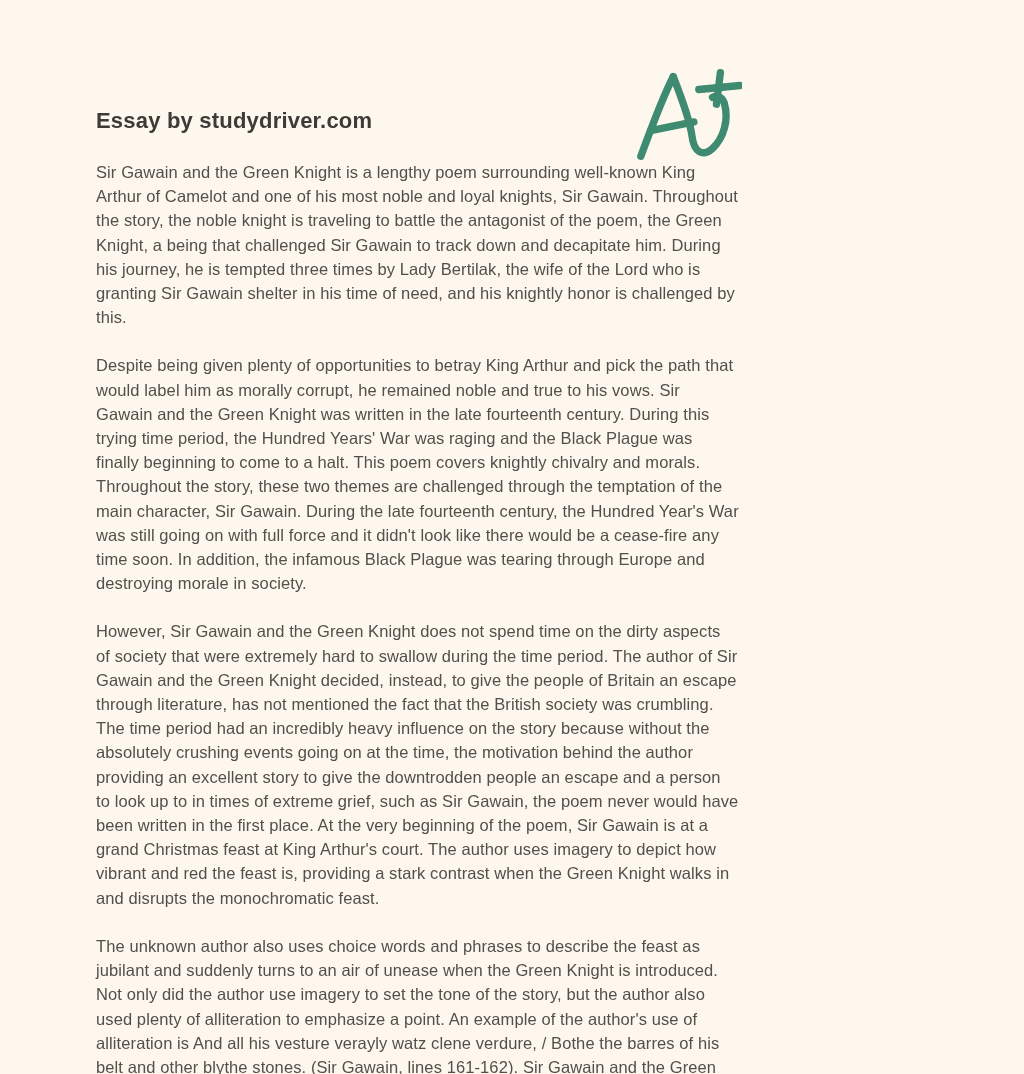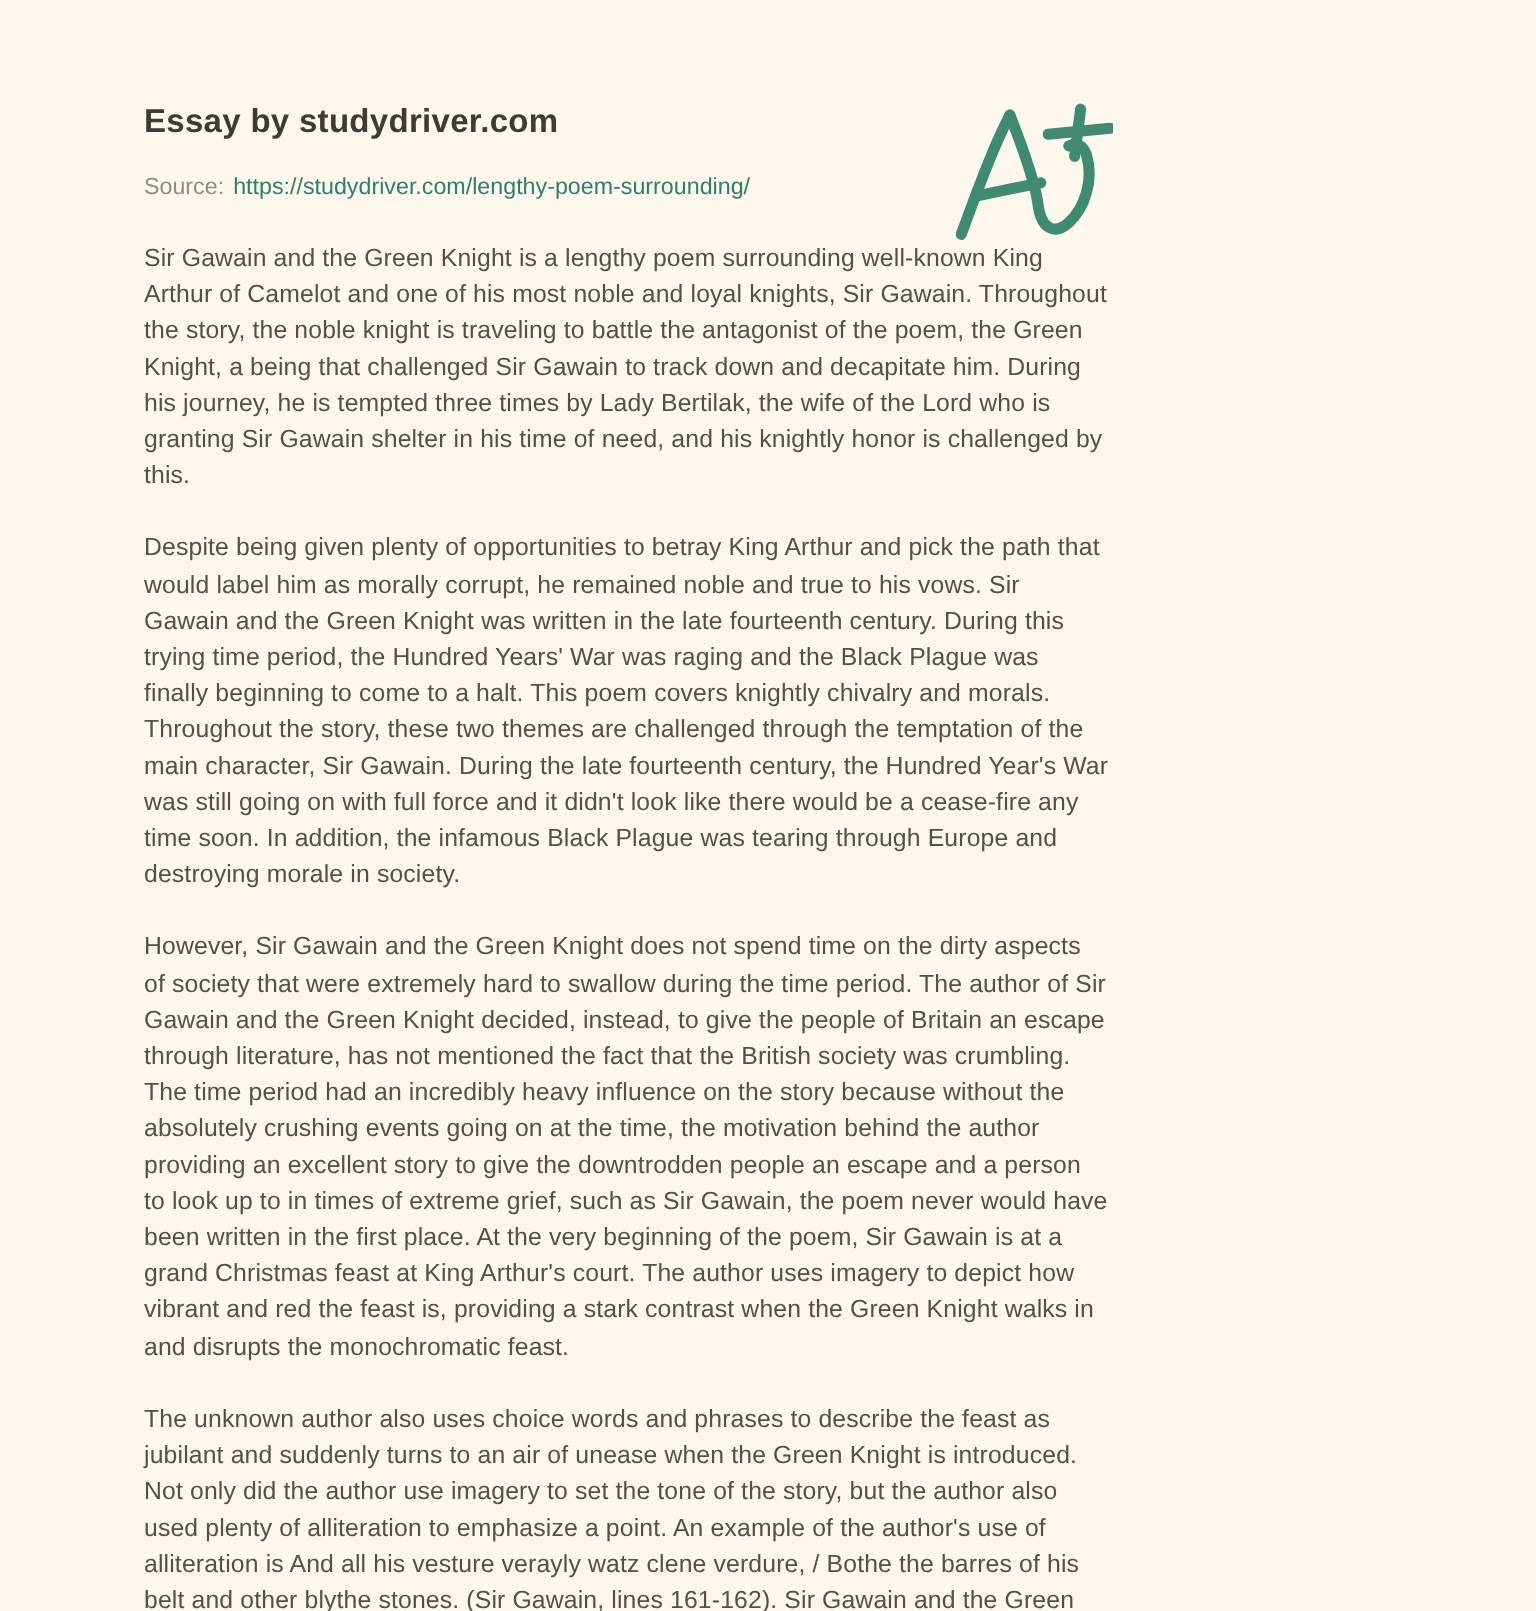--- a/index.html
+++ b/index.html
@@ -6,21 +6,21 @@
   html, body { width: 1024px; height: 1074px; }
   body {
     background: #fdf7ee;
     font-family: "Liberation Sans", sans-serif;
     position: relative;
     overflow: hidden;
   }
   .page {
     width: 836px;
     height: 1074px;
-    padding: 68px 97px 0 96px;
+    padding: 108px 97px 0 96px;
     position: relative;
   }
   .byline {
     font-size: 22px;
     font-weight: 700;
     color: #3e3a36;
     letter-spacing: 0.2px;
   }
   .source-row {
     margin-top: 22px;
@@ -60,23 +60,20 @@
   .essay p + p { margin-top: 24px; }
 </style>
 </head>
 <body>
 
 <div class="page">
 
   <header>
     <div class="byline">Essay by studydriver.com</div>
 
-    <div class="source-row">
-      <span class="source-label">Source:</span><a class="source-link" href="#">https://studydriver.com/lengthy-poem-surrounding/</a>
-    </div>
 
     <svg class="logo" viewBox="0 0 112 100" fill="none" stroke="#3e8b71" stroke-width="7.5" stroke-linecap="round">
 
       <path d="M9,92 C20,62 31,32 42,11"></path>
 
       <path d="M42,11 C51,34 59,56 61,71 C63,88 72,93 82,84 C93,74 99,55 94,38 C92,32 87,29 82,32"></path>
 
       <path d="M19,66 L63,57"></path>
 
       <path d="M90,7 L86,39"></path>

